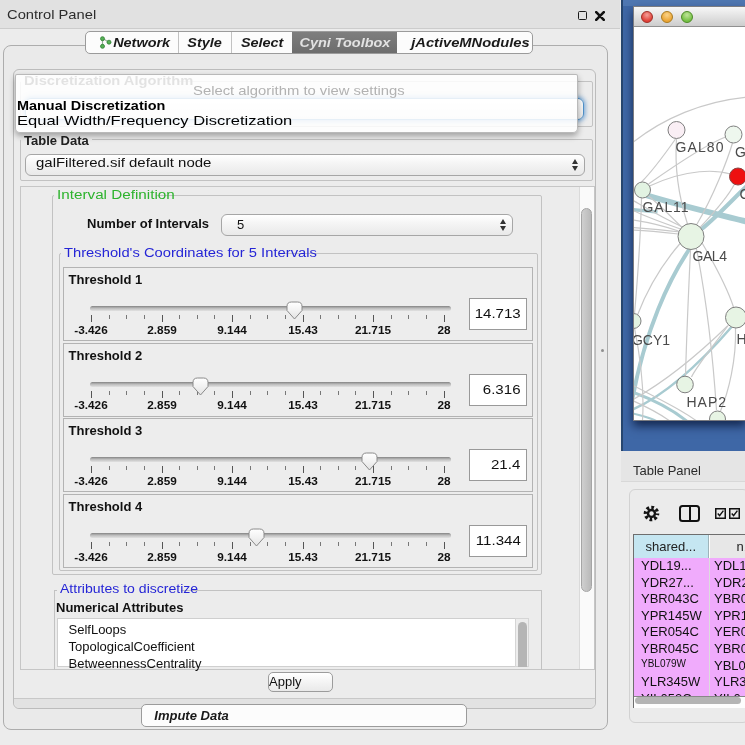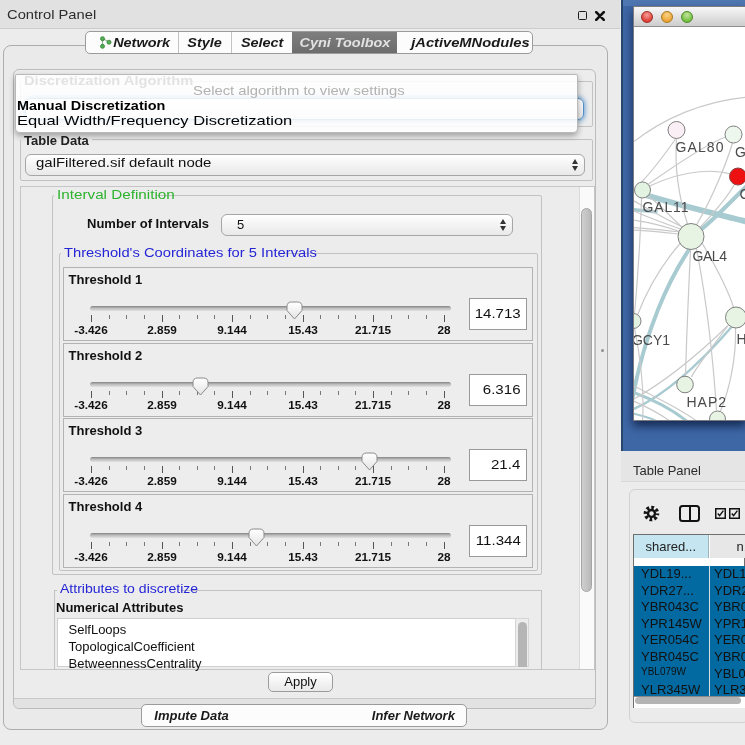--- a/index.html
+++ b/index.html
@@ -256,24 +256,23 @@
       </svg>
 <div class="vbox"><span>11.344</span></div>
 </div>
 <div class="abs" style="left:54px;top:590px;width:488px;height:80px;border:1px solid #c2c2c2;border-bottom:none;"></div>
 <div class="abs glabel" style="left:57px;top:583px;font-size:12px;color:#2525d6;"><span class="sxl" style="transform:scaleX(1.17)">Attributes to discretize</span></div>
 <div class="abs" style="left:56px;top:600px;font-size:13px;font-weight:bold;color:#111;">Numerical Attributes</div>
 <div class="abs" style="left:57px;top:618px;width:458px;height:49px;background:#fff;border:1px solid #cfcfcf;border-right:none;"></div>
 <div class="abs" style="left:68.5px;top:621px;font-size:13px;color:#111;line-height:17px;">SelfLoops<br>TopologicalCoefficient<br>BetweennessCentrality</div>
 <div class="abs" style="left:515px;top:618px;width:14px;height:49px;background:#ededed;border:1px solid #d5d5d5;"></div>
 <div class="abs" style="left:517.5px;top:622px;width:9px;height:45px;background:#b5b5b5;border-radius:5px 5px 0 0;"></div>
-<div class="abs" style="left:268px;top:671.5px;width:65px;height:20px;background:linear-gradient(#ffffff,#e9e9e9);border:1px solid #9c9c9c;border-radius:5px;font-size:13px;color:#111;text-align:center;line-height:18px;">Apply</div>
+<div class="abs" style="left:268px;top:671.5px;width:65px;height:20px;background:linear-gradient(#ffffff,#e9e9e9);border:1px solid #9c9c9c;border-radius:5px;font-size:13px;color:#111;line-height:18px;">Apply</div>
 <div class="seg" style="left:140.5px;top:703.5px;width:326px;height:23.5px;">
 <div class="it" style="left:0;width:100px;">Impute Data</div>
-<div class="it" style="left:217.7px;width:108.3px;">Infer Network</div>
 </div>
 <div class="abs" style="left:15px;top:74px;width:562.5px;height:59px;background:rgba(255,255,255,0.86);border:1px solid rgba(130,130,130,0.55);border-radius:2px 2px 5px 5px;box-shadow:0 3px 6px rgba(0,0,0,0.33);"></div>
 <div class="abs" style="left:193px;top:82.5px;font-size:13px;color:#b2b2b2;"><span class="sxl" style="transform:scaleX(1.14)">Select algorithm to view settings</span></div>
 <div class="abs" style="left:16.5px;top:98px;font-size:13px;font-weight:bold;color:#000;"><span class="sxl" style="transform:scaleX(1.11)">Manual Discretization</span></div>
 <div class="abs" style="left:16.5px;top:113px;font-size:13px;color:#000;"><span class="sxl" style="transform:scaleX(1.27)">Equal Width/Frequency Discretization</span></div>
 <div class="abs" style="left:600.5px;top:348.5px;width:3px;height:3px;border-radius:50%;background:#8f8f8f;"></div>
 <div class="abs" style="left:620.5px;top:0;width:124.5px;height:450.5px;background:#3e67a6;border-left:2px solid #27466f;"></div>
 <div class="abs" style="left:622.5px;top:0;width:122.5px;height:5.5px;background:#4f77b2;"></div>
 <div class="abs" style="left:632.5px;top:6px;width:113px;height:415px;background:#fff;border:1px solid #7c7c80;border-right:none;box-shadow:0 5px 9px rgba(0,10,40,0.68);"></div>
 <div class="abs" style="left:633.5px;top:7px;width:111.5px;height:20px;background:linear-gradient(#f7f7f7,#cdcdcd);border-bottom:1px solid #919191;"></div>
@@ -347,21 +346,21 @@
       <path d="M2.7 5.6 L4.6 7.6 L8.4 2.6" fill="none" stroke="#111" stroke-width="1.4"></path>
     </svg>
 <svg class="abs" style="left:728.5px;top:508px" width="11" height="11" viewBox="0 0 11 11">
       <rect x="0.75" y="0.75" width="9.5" height="9.5" fill="none" stroke="#111" stroke-width="1.5"></rect>
       <path d="M2.7 5.6 L4.6 7.6 L8.4 2.6" fill="none" stroke="#111" stroke-width="1.4"></path>
     </svg>
 <div class="abs" style="left:633px;top:533.5px;width:112px;height:174.5px;background:#fff;border:1px solid #6e6e6e;overflow:hidden;"></div>
 <div class="abs" style="left:634px;top:534.5px;width:74.5px;height:23.5px;background:#c5e6f1;border-right:1px solid #9fb4ba;font-size:13px;color:#222;text-align:center;line-height:23px;">shared...</div>
 <div class="abs" style="left:709.5px;top:534.5px;width:35.5px;height:23.5px;background:#e7e7e7;font-size:13px;color:#222;padding-left:27px;line-height:23px;">n...</div>
 <div class="abs" style="left:634px;top:558px;width:1px;height:0px;"></div>
-<div class="abs" style="left:634px;top:558px;width:111px;height:137.5px;overflow:hidden;background:#0369a1;margin-top:8px;">
+<div class="abs" style="left:634px;top:558px;width:111px;height:137.5px;overflow:hidden;background:#f0abfc;">
 <div style="position:absolute;left:74.5px;top:0;width:1px;height:100%;background:#dcdcdc;"></div>
 <div style="position:absolute;left:7px;top:0.0px;font-size:13px;color:#111;">YDL19...</div>
 <div style="position:absolute;left:80px;top:0.0px;font-size:13px;color:#111;">YDL1</div>
 <div style="position:absolute;left:7px;top:16.6px;font-size:13px;color:#111;">YDR27...</div>
 <div style="position:absolute;left:80px;top:16.6px;font-size:13px;color:#111;">YDR2</div>
 <div style="position:absolute;left:7px;top:33.2px;font-size:13px;color:#111;">YBR043C</div>
 <div style="position:absolute;left:80px;top:33.2px;font-size:13px;color:#111;">YBR0</div>
 <div style="position:absolute;left:7px;top:49.8px;font-size:13px;color:#111;">YPR145W</div>
 <div style="position:absolute;left:80px;top:49.8px;font-size:13px;color:#111;">YPR1</div>
 <div style="position:absolute;left:7px;top:66.4px;font-size:13px;color:#111;">YER054C</div>

